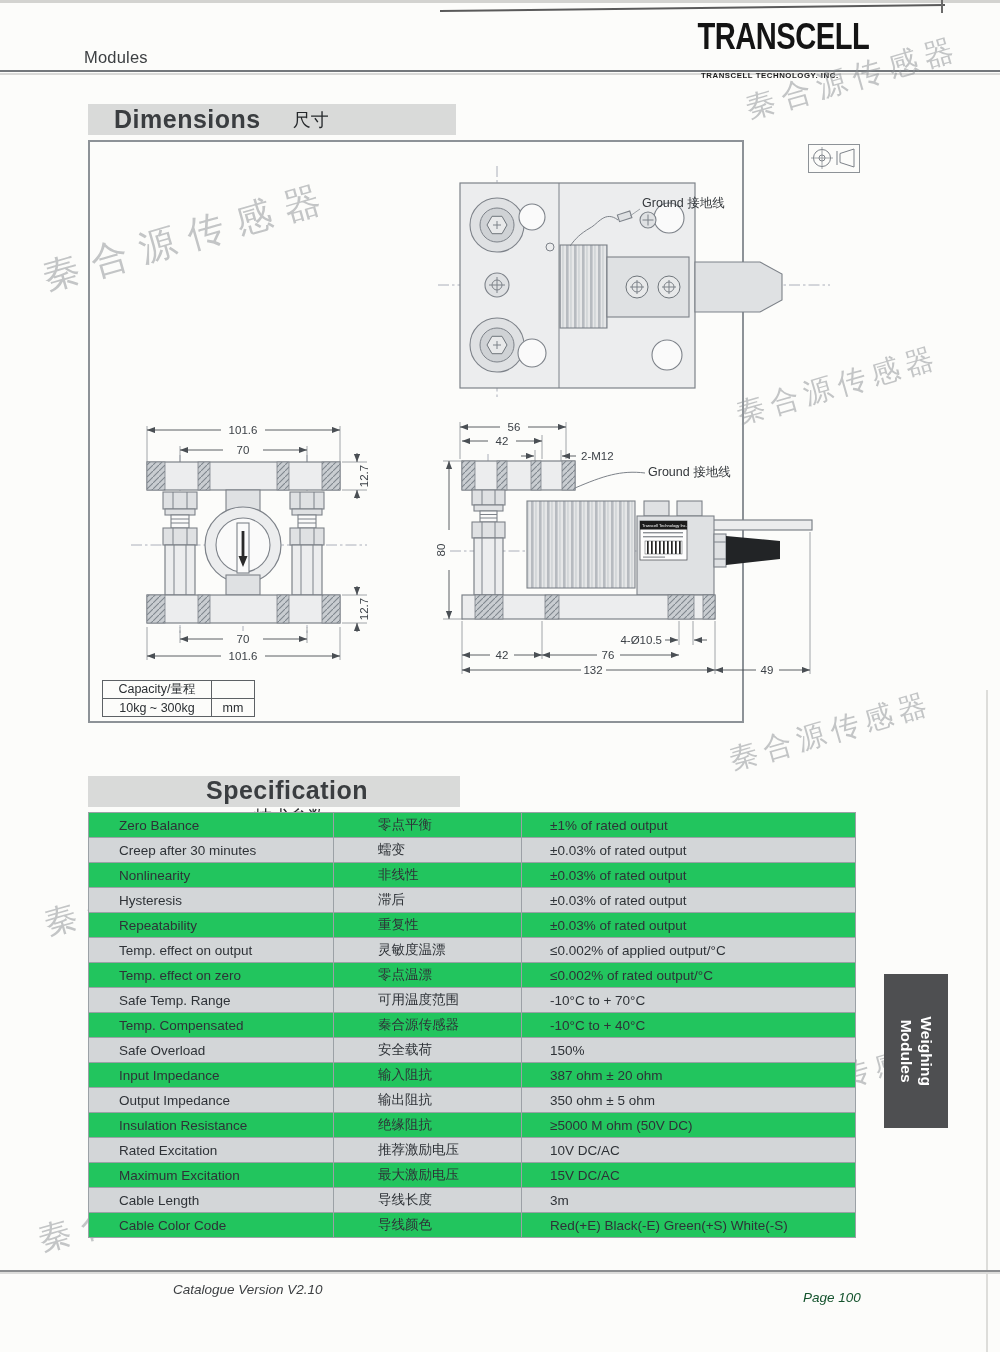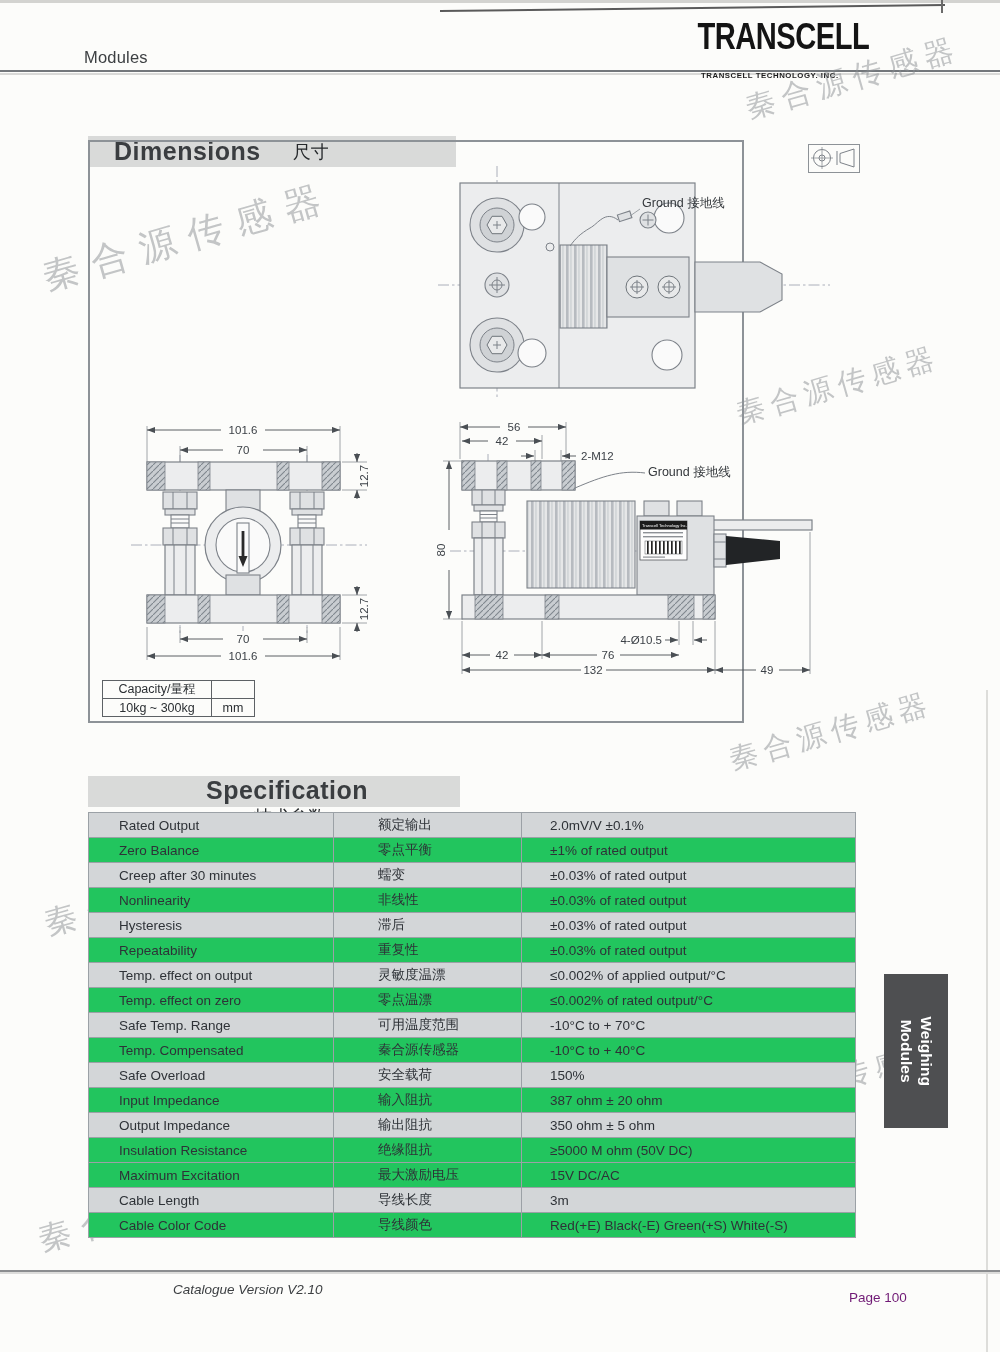--- a/index.html
+++ b/index.html
@@ -32,21 +32,21 @@
   .wm4{left:726px;top:712px;font-size:29px;letter-spacing:6px;}
   .wm5{left:40px;top:866px;font-size:33px;letter-spacing:11px;}
   .wm6{left:736px;top:1058px;font-size:29px;letter-spacing:6px;}
   .wm7{left:34px;top:1182px;font-size:33px;letter-spacing:11px;}
 
   
   .secbar{position:absolute;background:#d9dad9;height:31px;display:flex;align-items:center;}
   .secbar .t{font-weight:800;font-size:25px;color:#3a3d40;padding-left:26px;letter-spacing:.5px;}
   .secbar .cn{font-size:18px;color:#25282b;margin-left:32px;}
   .secbar .model{font-size:12.5px;color:#25282b;margin-left:13px;}
-  .bar-dim{left:88px;top:104px;width:368px;margin-top:32px;}
+  .bar-dim{left:88px;top:104px;width:368px;}
   .bar-spec{left:88px;top:776px;width:372px;flex-direction:column;}
 
   
   .dim-frame{left:88px;top:140px;width:656px;height:583px;border:2px solid #8d9297;box-sizing:border-box;}
   .proj-box{left:718px;top:2px;width:52px;height:29px;border:1.5px solid #8d9297;box-sizing:border-box;}
 
   
   .cap-table{left:12px;top:538px;border-collapse:collapse;}
   .cap-table td{border:1.4px solid #5d6165;font-size:12.5px;color:#2b2f33;text-align:center;height:17px;padding:0 4px;}
   .cap-c1{width:100px;} .cap-c2{width:34px;}
@@ -60,21 +60,21 @@
   .c-cn{padding-left:44px !important;}
   .c-val{padding-left:28px !important;}
 
   
   .vtab{left:884px;top:974px;width:64px;height:154px;background:#4e4f51;display:flex;align-items:center;justify-content:center;}
   .vtab-inner{transform:rotate(90deg);text-align:center;color:#fff;font-weight:700;font-size:15.5px;line-height:1.3;white-space:nowrap;}
 
   
   .foot-line{left:0;top:1270px;width:1000px;height:2px;background:#8b8d8f;box-shadow:0 2px 0 #dcdcda;}
   .foot-left{left:133px;top:1282px;font-style:italic;font-size:13.5px;color:#3c3f42;margin-left:40px;}
-  .foot-right{left:803px;top:1290px;font-size:13.5px;color:#701a75;margin-left:46px;}
+  .foot-right{left:803px;top:1290px;font-style:italic;font-size:13.5px;color:#14532d;}
 
   
   svg{position:absolute;overflow:visible;}
   .part{fill:#ecedee;stroke:#7d8289;stroke-width:1.2;}
   .part2{fill:#dfe1e3;stroke:#7d8289;stroke-width:1.1;}
   .whitep{fill:#fafafa;stroke:#7d8289;stroke-width:1.1;}
   .ln{stroke:#7d8289;stroke-width:1;fill:none;}
   .dim{stroke:#4a4f54;stroke-width:.9;fill:none;}
   .ext{stroke:#8a9096;stroke-width:.8;fill:none;}
   .cl{stroke:#979daa;stroke-width:.8;fill:none;stroke-dasharray:11 3 2.5 3;}
@@ -423,25 +423,20 @@
   <span class="model">(BSH)</span>
 </div>
 
 <table class="spec-table">
   <colgroup>
       <col style="width:245px">
       <col style="width:188px">
       <col style="width:334px">
     </colgroup>
   <tbody>
-  <tr class="g">
-    <td class="c-en">Rated Output</td>
-    <td class="c-cn">额定输出</td>
-    <td class="c-val">2.0mV/V ±0.1%</td>
-  </tr>
 
   <tr class="w">
     <td class="c-en">Zero Balance</td>
     <td class="c-cn">零点平衡</td>
     <td class="c-val">±1% of rated output</td>
   </tr>
 
   <tr class="g">
     <td class="c-en">Creep after 30 minutes</td>
     <td class="c-cn">蠕变</td>
@@ -507,20 +502,25 @@
     <td class="c-cn">输出阻抗</td>
     <td class="c-val">350 ohm ± 5 ohm</td>
   </tr>
 
   <tr class="w">
     <td class="c-en">Insulation Resistance</td>
     <td class="c-cn">绝缘阻抗</td>
     <td class="c-val">≥5000 M ohm (50V DC)</td>
   </tr>
 
+  <tr class="g">
+    <td class="c-en">Rated Excitation</td>
+    <td class="c-cn">推荐激励电压</td>
+    <td class="c-val">10V DC/AC</td>
+  </tr>
 
   <tr class="w">
     <td class="c-en">Maximum Excitation</td>
     <td class="c-cn">最大激励电压</td>
     <td class="c-val">15V DC/AC</td>
   </tr>
 
   <tr class="g">
     <td class="c-en">Cable Length</td>
     <td class="c-cn">导线长度</td>

